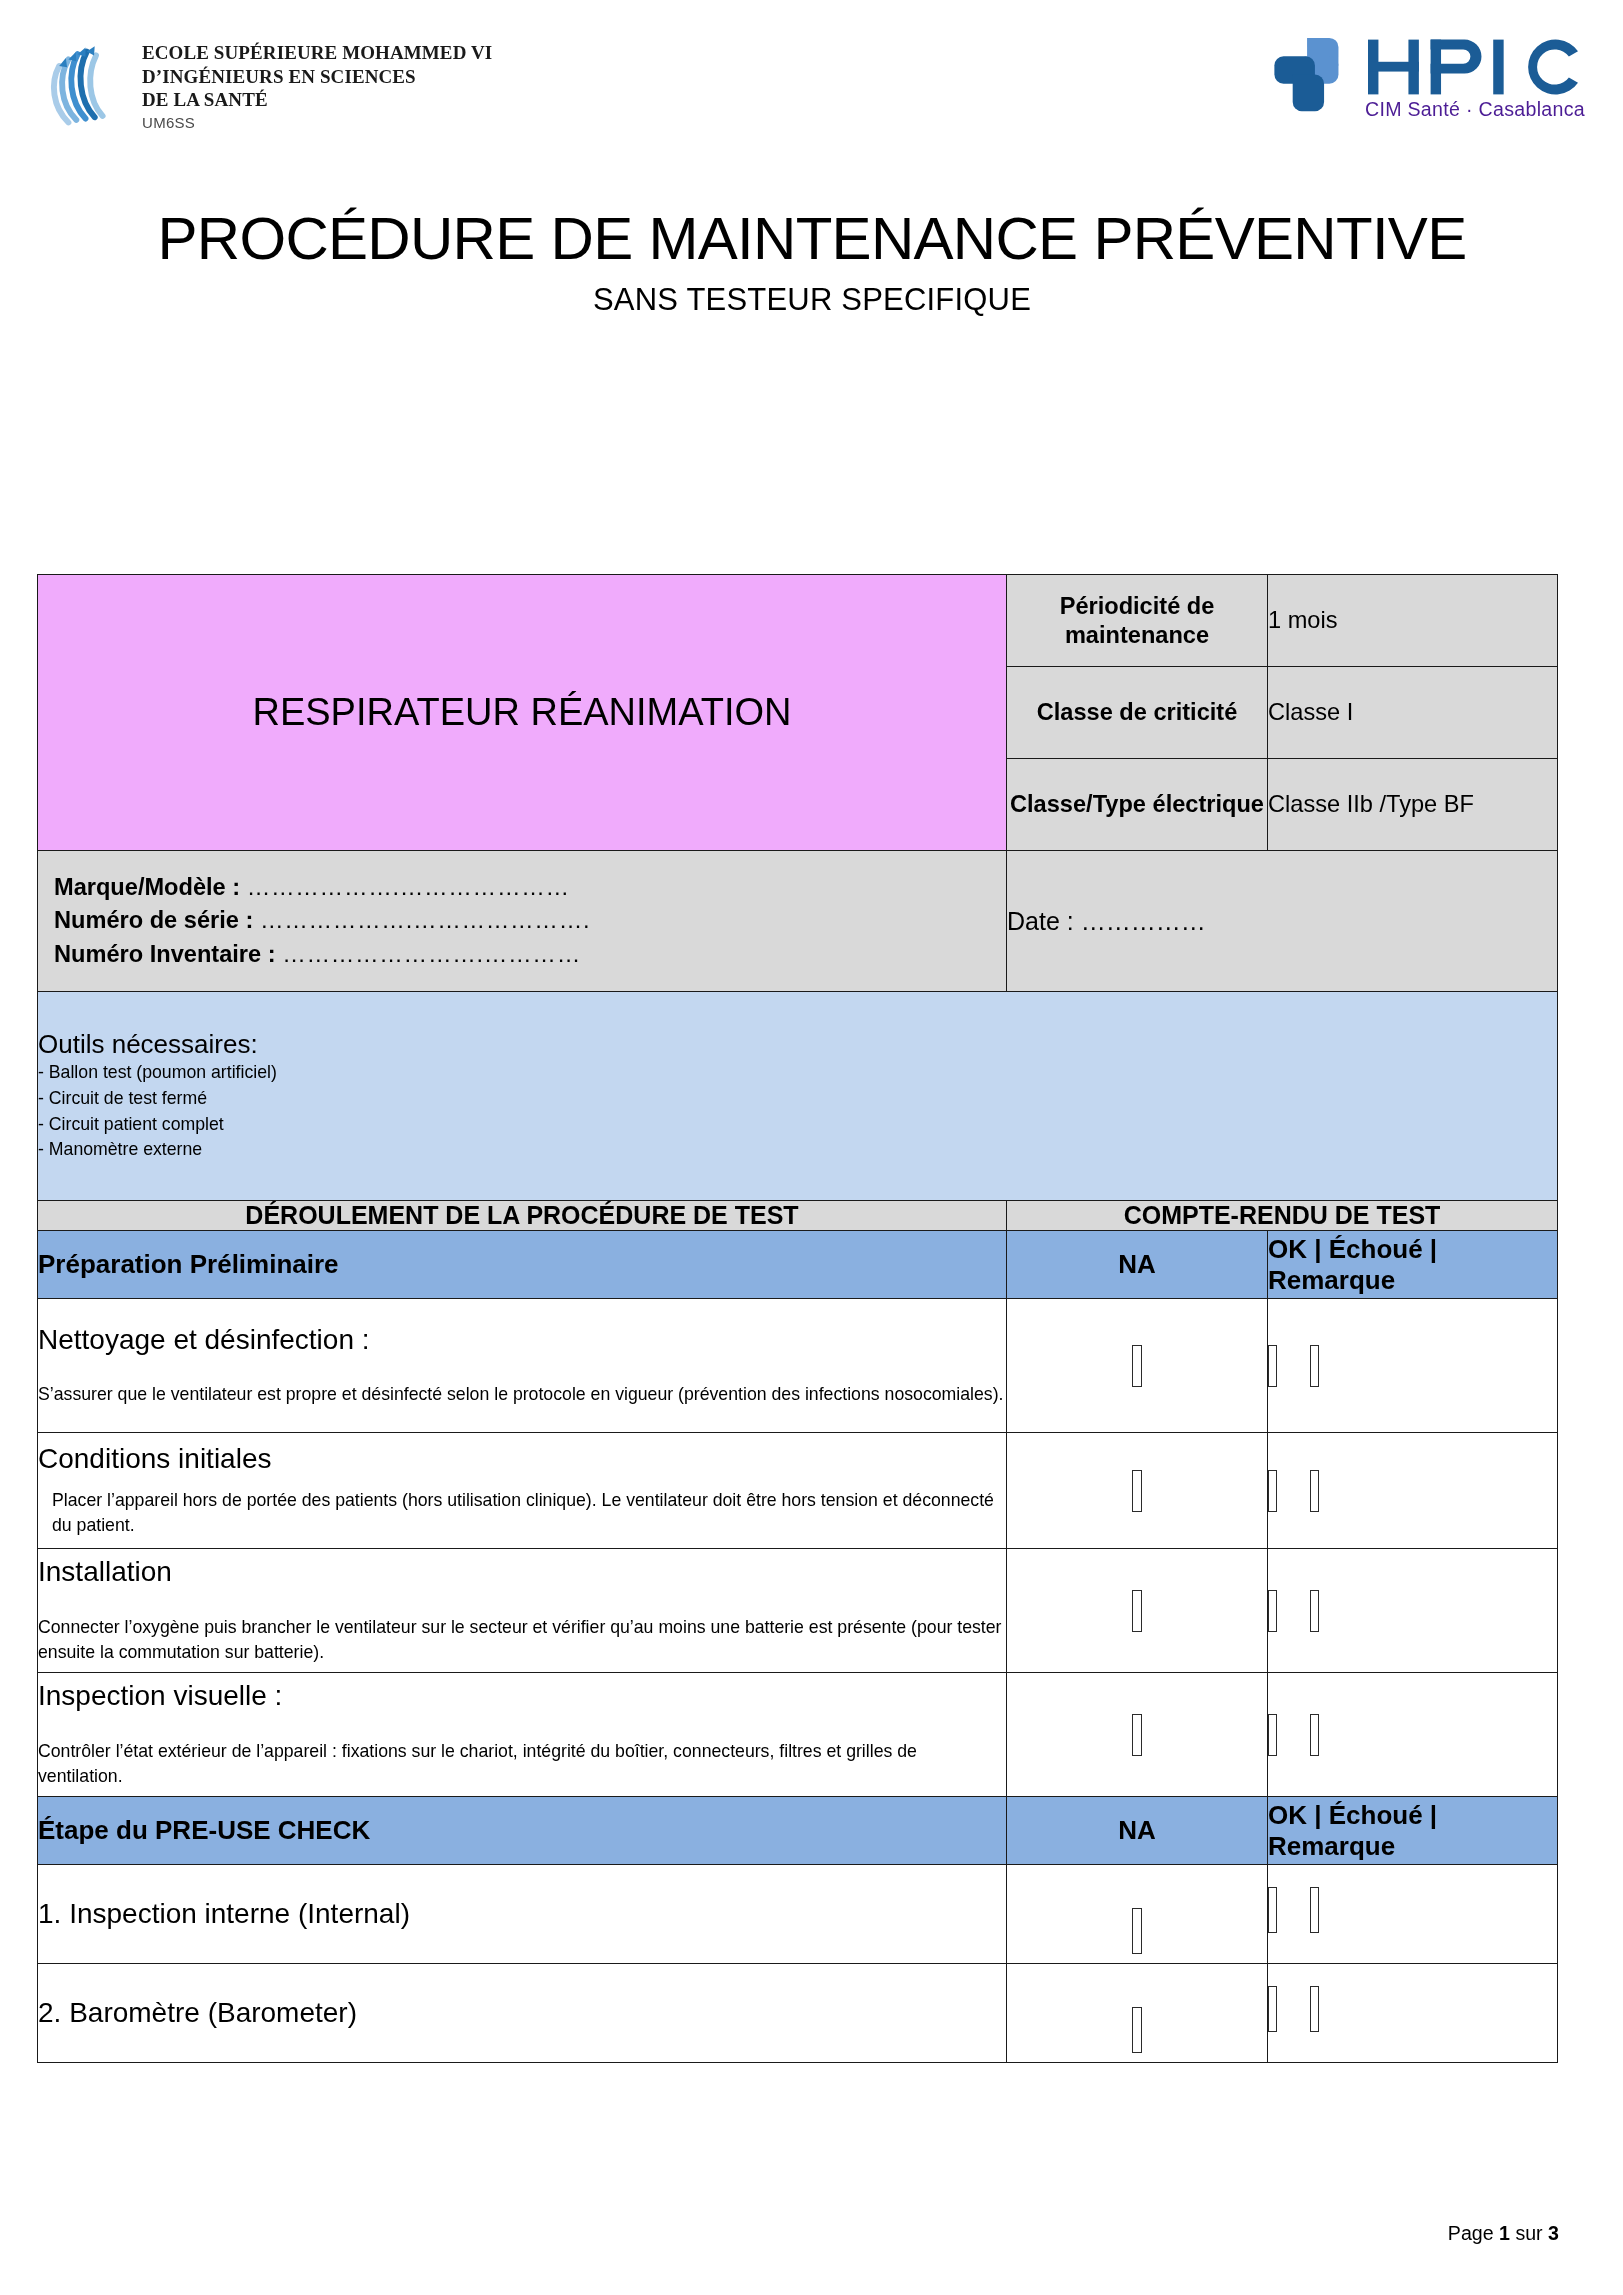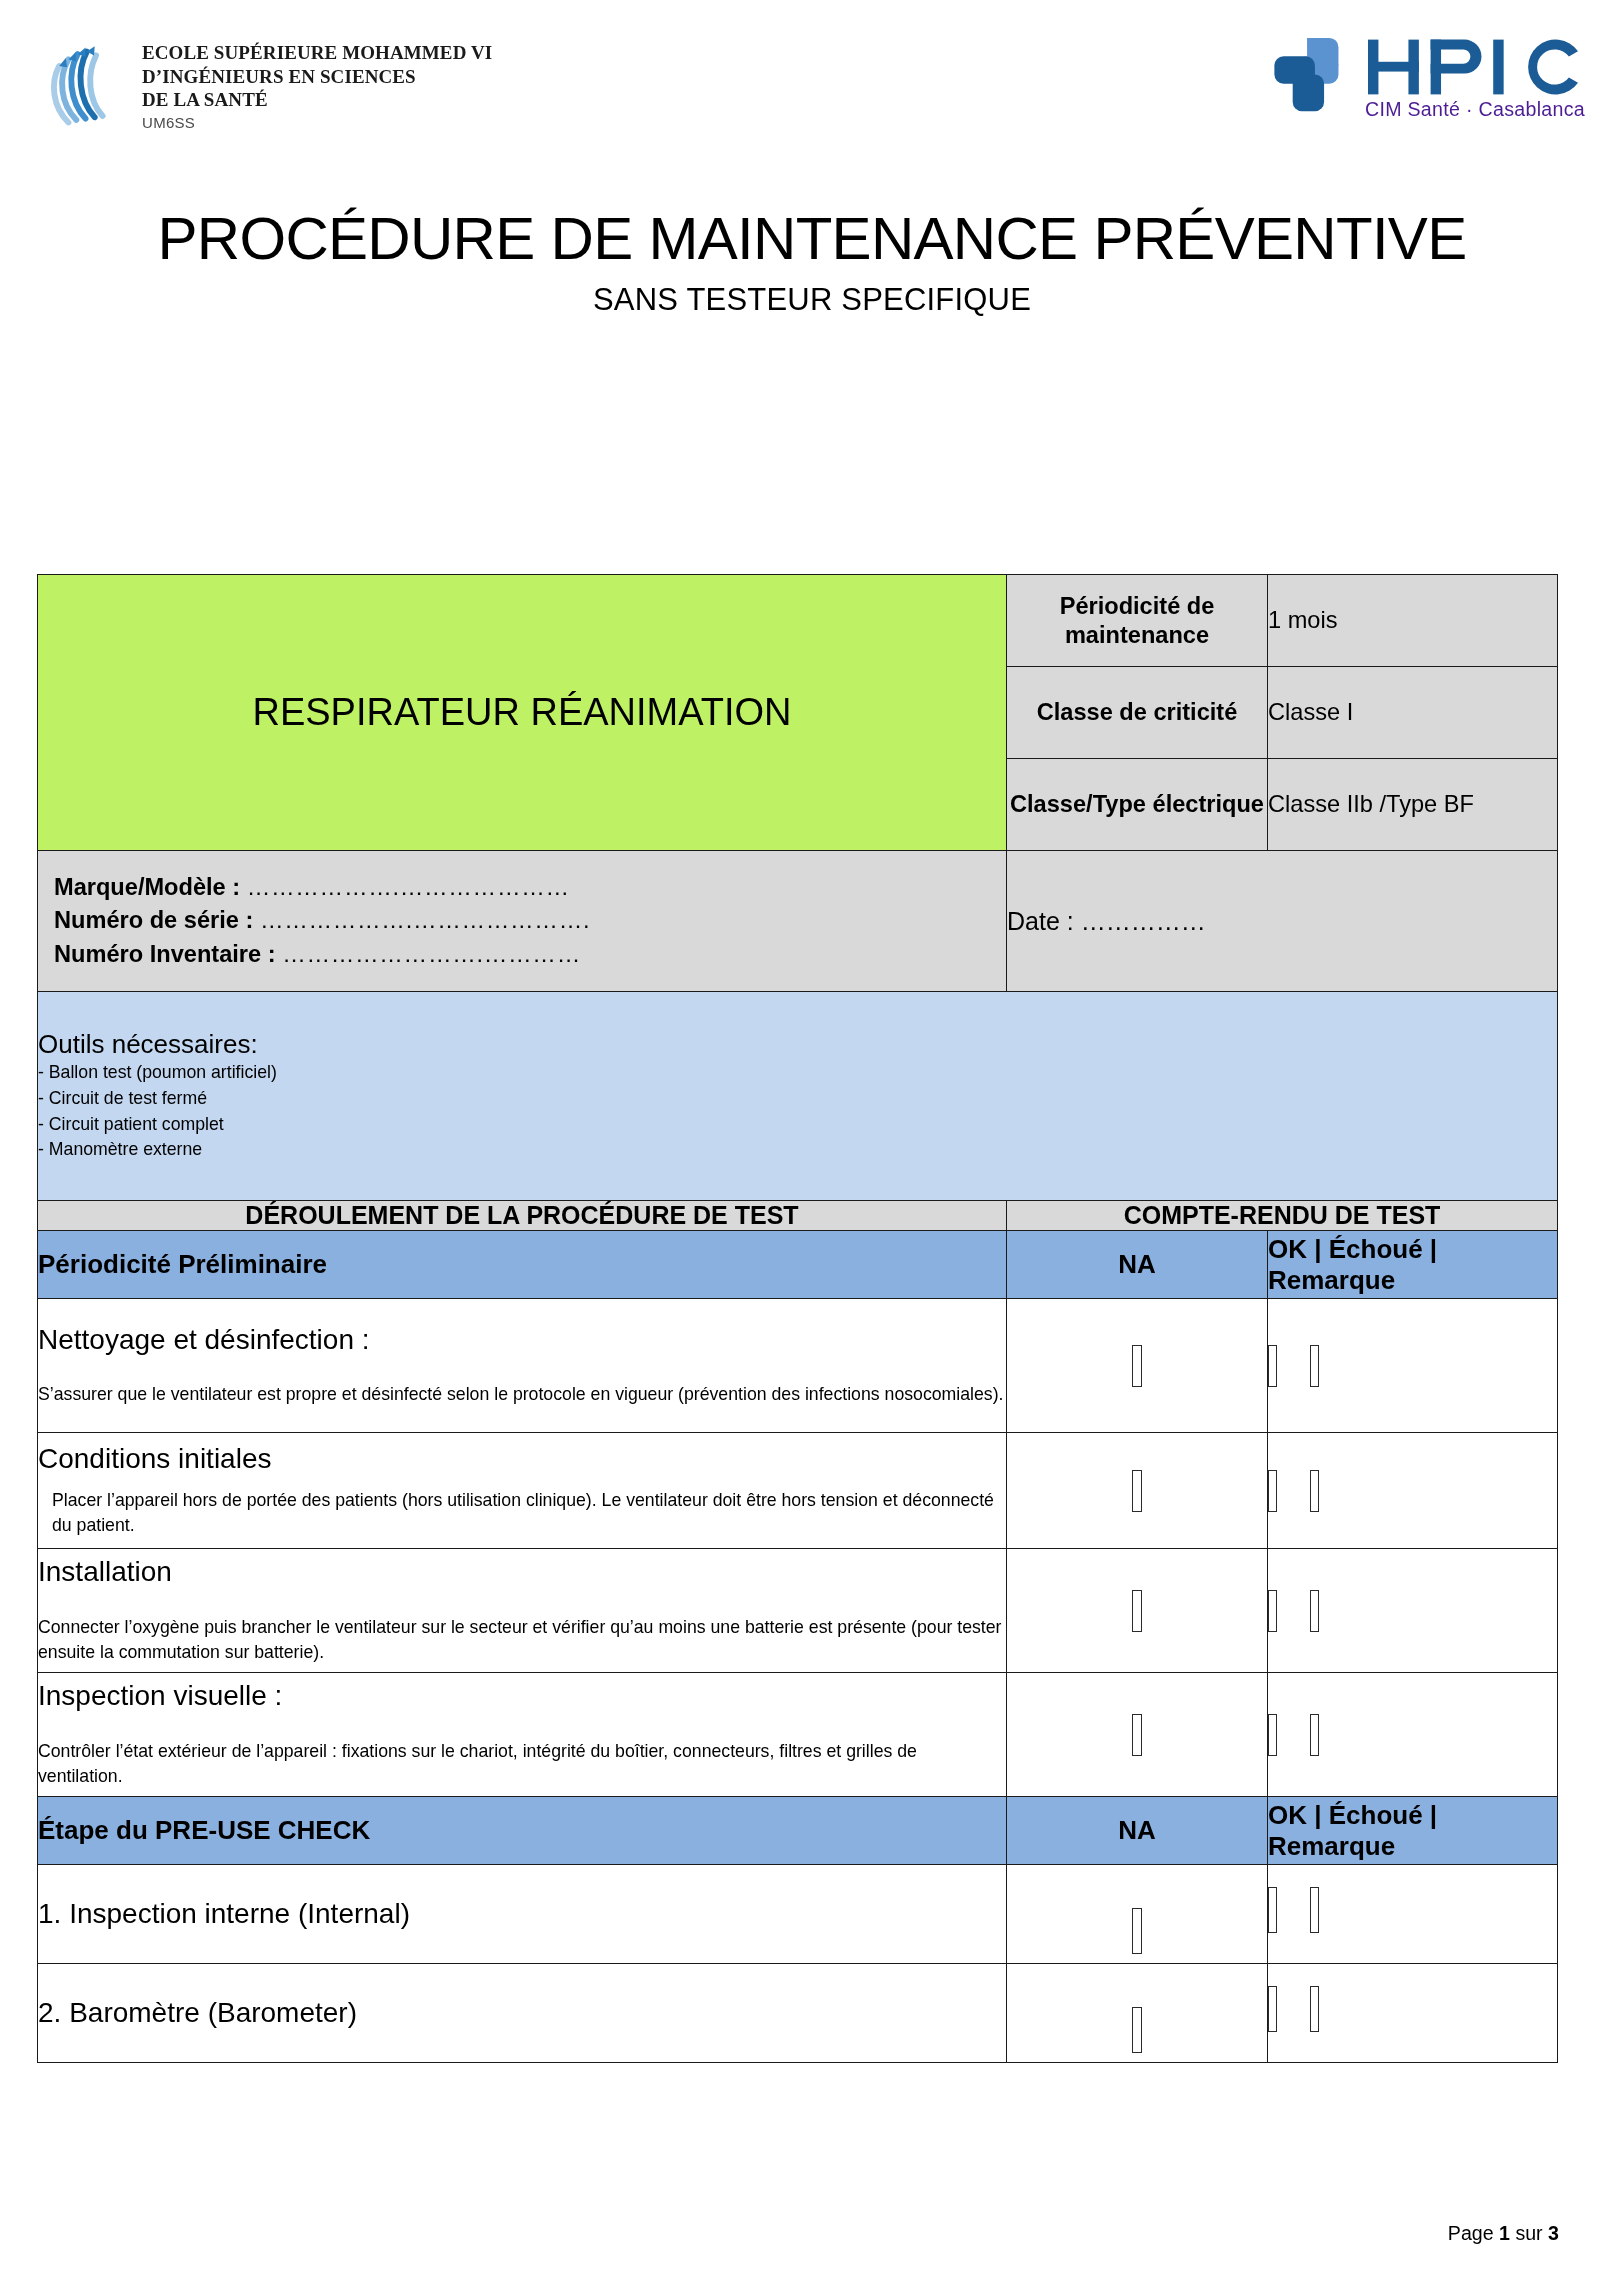--- a/index.html
+++ b/index.html
@@ -96,21 +96,21 @@
     table-layout: fixed;
   }
   .doc-table td {
     border: 1.3px solid #1a1a1a;
     padding: 0;
     vertical-align: middle;
   }
 
   
   .device-name {
-    background: #bef264;
+    background: #f0abfc;
     text-align: center;
     font-size: 38px;
     font-weight: 400;
     height: 275px;
     font-family: "Liberation Sans", sans-serif;
   }
   .spec-label {
     background: #d9d9d9;
     text-align: center;
     font-weight: bold;
@@ -331,21 +331,21 @@
       </div>
     </td>
   </tr>
 
   <tr>
     <td class="bar-grey" colspan="2">DÉROULEMENT DE LA PROCÉDURE DE TEST</td>
     <td class="bar-grey" colspan="3">COMPTE-RENDU DE TEST</td>
   </tr>
 
   <tr>
-    <td class="bar-blue left" colspan="2">Périodicité Préliminaire</td>
+    <td class="bar-blue left" colspan="2">Préparation Préliminaire</td>
     <td class="bar-blue center" colspan="2">NA</td>
     <td class="bar-blue left">OK | Échoué | Remarque</td>
   </tr>
 
   <tr>
     <td class="proc-cell" colspan="2" style="height:134px">
       <div class="proc-head">Nettoyage et désinfection :</div>
       <div class="proc-body">S’assurer que le ventilateur est propre et désinfecté selon le protocole en vigueur (prévention des infections nosocomiales).</div>
     </td>
     <td class="na-cell" colspan="2">

